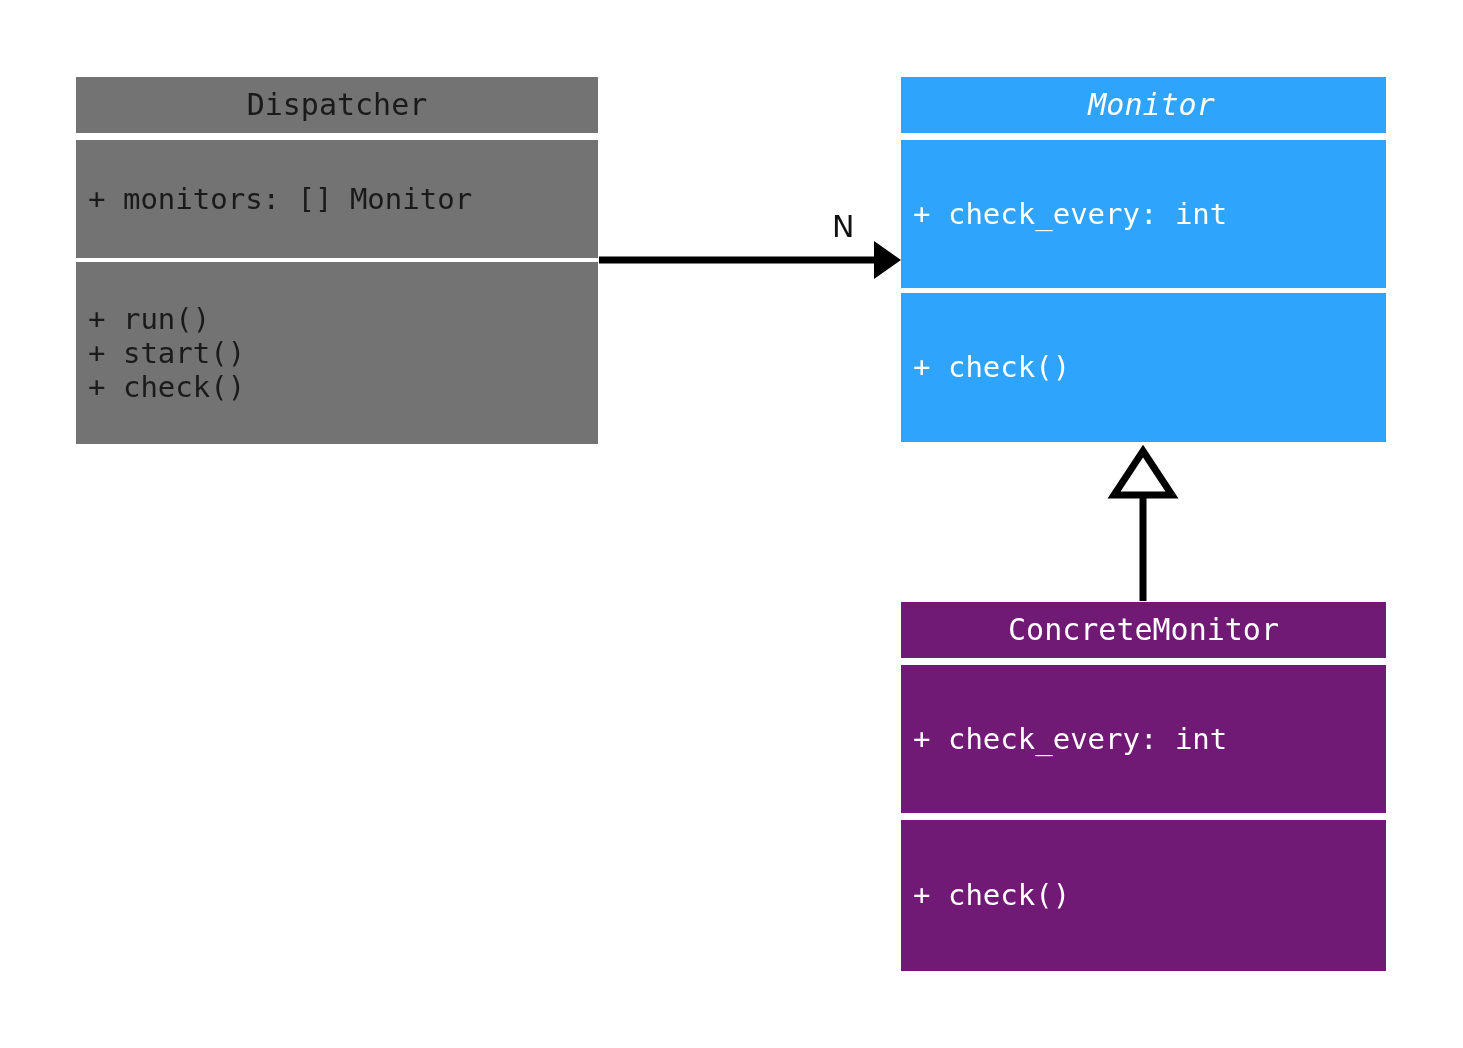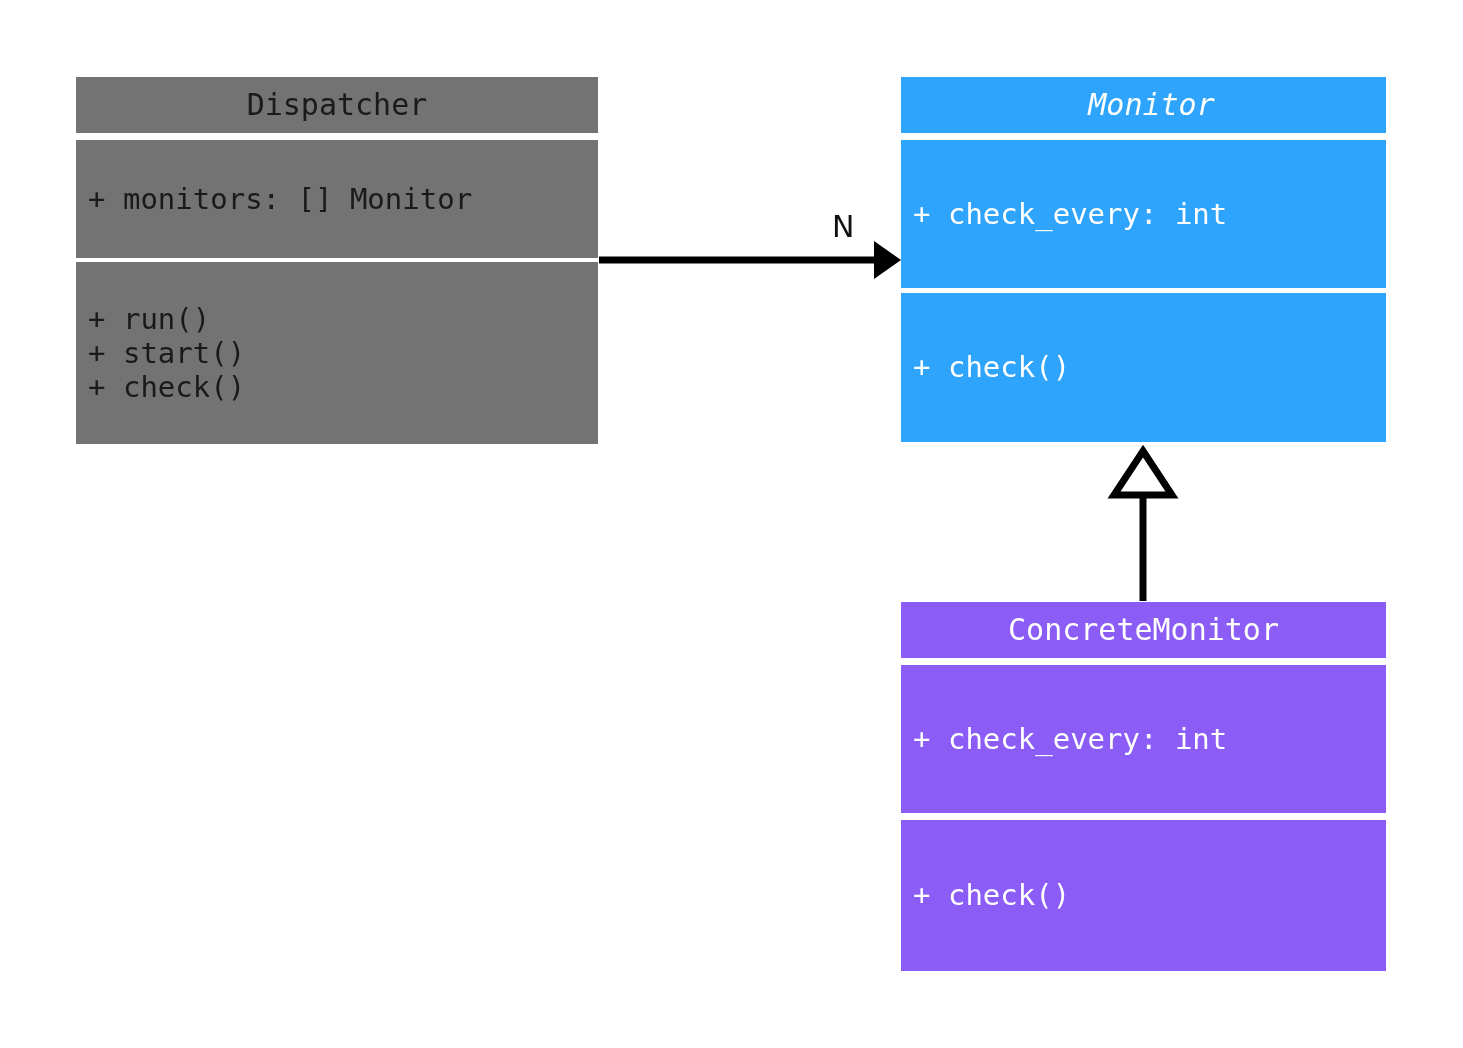--- a/index.html
+++ b/index.html
@@ -91,21 +91,21 @@
   #class-monitor .c-attrs { height: 148px; }
   #class-monitor .d2 { height: 5px; }
   #class-monitor .c-methods { flex: 1 1 auto; }
 
   
   #class-concretemonitor {
     left: 901px;
     top: 602px;
     width: 485px;
     height: 369px;
-    background: #8b5cf6;
+    background: #701a75;
     color: #ffffff;
   }
   #class-concretemonitor .uml-header { height: 56px; }
   #class-concretemonitor .d1 { height: 7px; }
   #class-concretemonitor .c-attrs { height: 148px; }
   #class-concretemonitor .d2 { height: 7px; }
   #class-concretemonitor .c-methods { flex: 1 1 auto; }
 
   
   #edge-layer {

